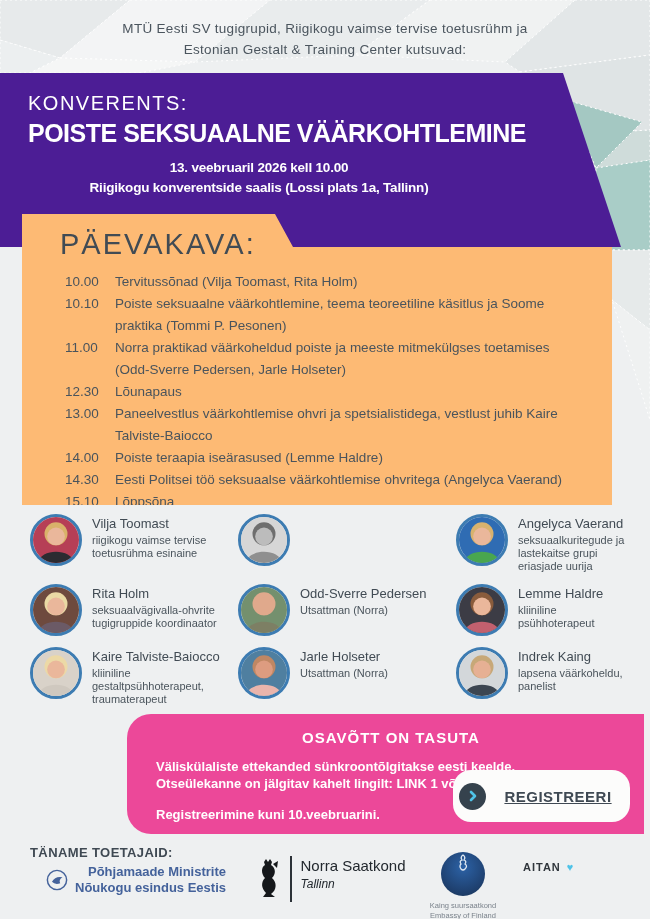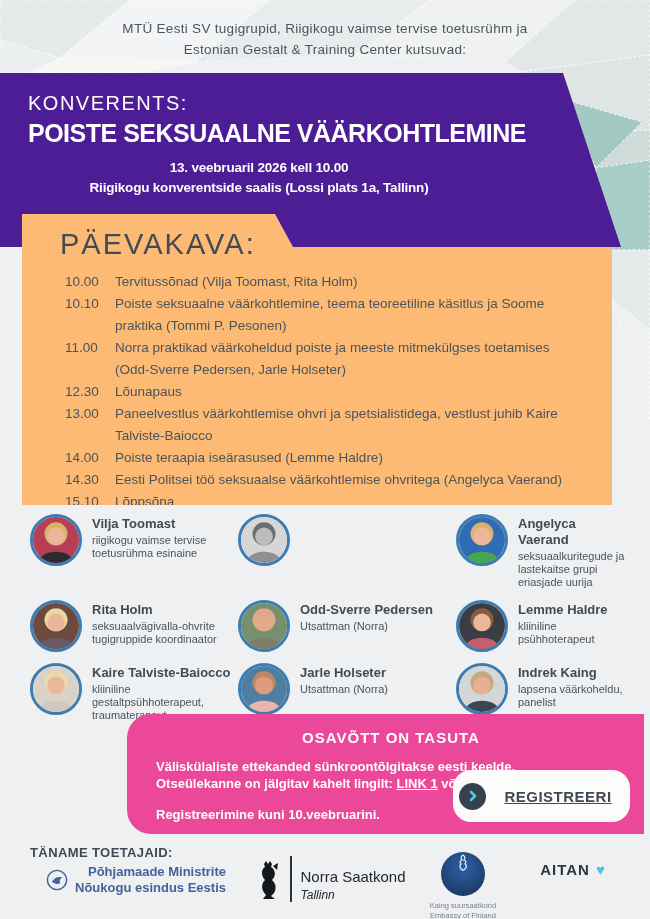--- a/index.html
+++ b/index.html
@@ -37,59 +37,59 @@
   .ag-text{width:458px;margin-left:10px;}
 
   
   .speakers{position:absolute;left:30px;top:514px;width:600px;z-index:2;
     display:grid;grid-template-columns:208px 218px 172px;row-gap:11px;}
   .card{display:flex;align-items:flex-start;}
   .avatar{width:52px;height:52px;flex:none;border-radius:50%;overflow:hidden;
     border:3px solid #3d7cb2;box-sizing:border-box;}
   .avatar svg{display:block;width:100%;height:100%;}
   .card-txt{margin-left:10px;padding-top:2px;}
-  .sp-name{font-size:13px;font-weight:bold;color:#414b54;line-height:16px;}
+  .sp-name{font-size:13px;font-weight:normal;color:#414b54;line-height:16px;}
   .sp-role{font-size:11px;color:#4a545c;line-height:13px;margin-top:2px;max-width:130px;}
   .card:nth-child(3n+1) .sp-role{max-width:140px;}
   .card:nth-child(3n+2) .sp-role{max-width:150px;}
 
   
   .regbox{position:absolute;left:127px;top:714px;width:517px;height:120px;z-index:2;
     background:#ec4899;border-radius:24px 0 0 24px;color:#fff;box-sizing:border-box;
     padding:12px 18px 12px 29px;}
   .reg-title{text-align:center;font-size:15px;font-weight:bold;letter-spacing:1px;margin-top:3px;}
   .reg-line{font-size:13px;font-weight:bold;line-height:17px;}
   .reg-line.first{margin-top:12px;}
-  .reg-link{text-decoration:underline;cursor:pointer;}
+  .reg-link{cursor:pointer;}
   .reg-deadline{font-size:13px;font-weight:bold;margin-top:15px;}
   .reg-btn{position:absolute;right:14px;bottom:12px;width:177px;height:52px;
     background:#fcfcfb;border:none;border-radius:18px;display:flex;align-items:center;
     cursor:pointer;padding:0;}
   .btn-circle{width:27px;height:27px;border-radius:50%;background:#35424d;flex:none;
     margin-left:6px;display:flex;align-items:center;justify-content:center;}
   .btn-label{flex:1;text-align:center;font-size:15px;font-weight:bold;color:#3f4953;
     letter-spacing:.5px;text-decoration:underline;
     font-family:"Liberation Sans","DejaVu Sans",sans-serif;}
 
   
   .footer-heading{position:absolute;left:30px;top:845px;z-index:2;
     font-size:13px;font-weight:bold;color:#3f4953;letter-spacing:.4px;}
   .logo-nordic{position:absolute;left:46px;top:864px;z-index:2;display:flex;align-items:center;text-align:right;}
   .nordic-txt{margin-left:7px;color:#44629b;font-size:13px;font-weight:bold;line-height:15.5px;}
-  .logo-norway{position:absolute;left:256px;top:856px;z-index:2;display:flex;align-items:flex-end;}
+  .logo-norway{position:absolute;left:256px;top:856px;z-index:2;display:flex;align-items:flex-start;}
   .norway-divider{width:1.5px;height:46px;background:#2c3238;margin:0 9px 0 8px;}
   .norway-name{font-size:15px;color:#22282e;line-height:19px;}
   .norway-city{font-size:12px;font-style:italic;color:#22282e;margin-top:2px;}
   .logo-finland{position:absolute;left:408px;top:852px;width:110px;z-index:2;text-align:center;}
   .fin-circle{width:44px;height:44px;border-radius:50%;margin:0 auto;
     background:radial-gradient(circle at 50% 35%,#2c62a6 0%,#1e3f6d 70%,#17324f 100%);
     display:flex;align-items:flex-start;justify-content:center;}
   .fin-txt{font-size:7.5px;color:#7b838c;line-height:9.5px;margin-top:5px;}
   .logo-aitan{position:absolute;left:523px;top:861px;z-index:2;}
-  .aitan-line1{font-size:15px;font-weight:800;color:#30363c;letter-spacing:1px;text-align:center;}
+  .aitan-line1{font-size:11px;font-weight:800;color:#30363c;letter-spacing:1px;}
   .aitan-heart{color:#4fc3e8;margin-left:6px;}
   .aitan-line2{font-size:26px;font-weight:bold;color:#4fc3e8;letter-spacing:1.5px;line-height:28px;margin-top:44px;}
 </style>
 </head>
 <body>
 
 <svg class="bg-svg" width="650" height="919" viewBox="0 0 650 919">
   <rect width="650" height="919" fill="#eef0f1"></rect>
   <g stroke="#ffffff" stroke-width="1" stroke-dasharray="2 3">
     <polygon points="0,0 130,0 60,58 0,40" fill="#e7eaeb"></polygon>

